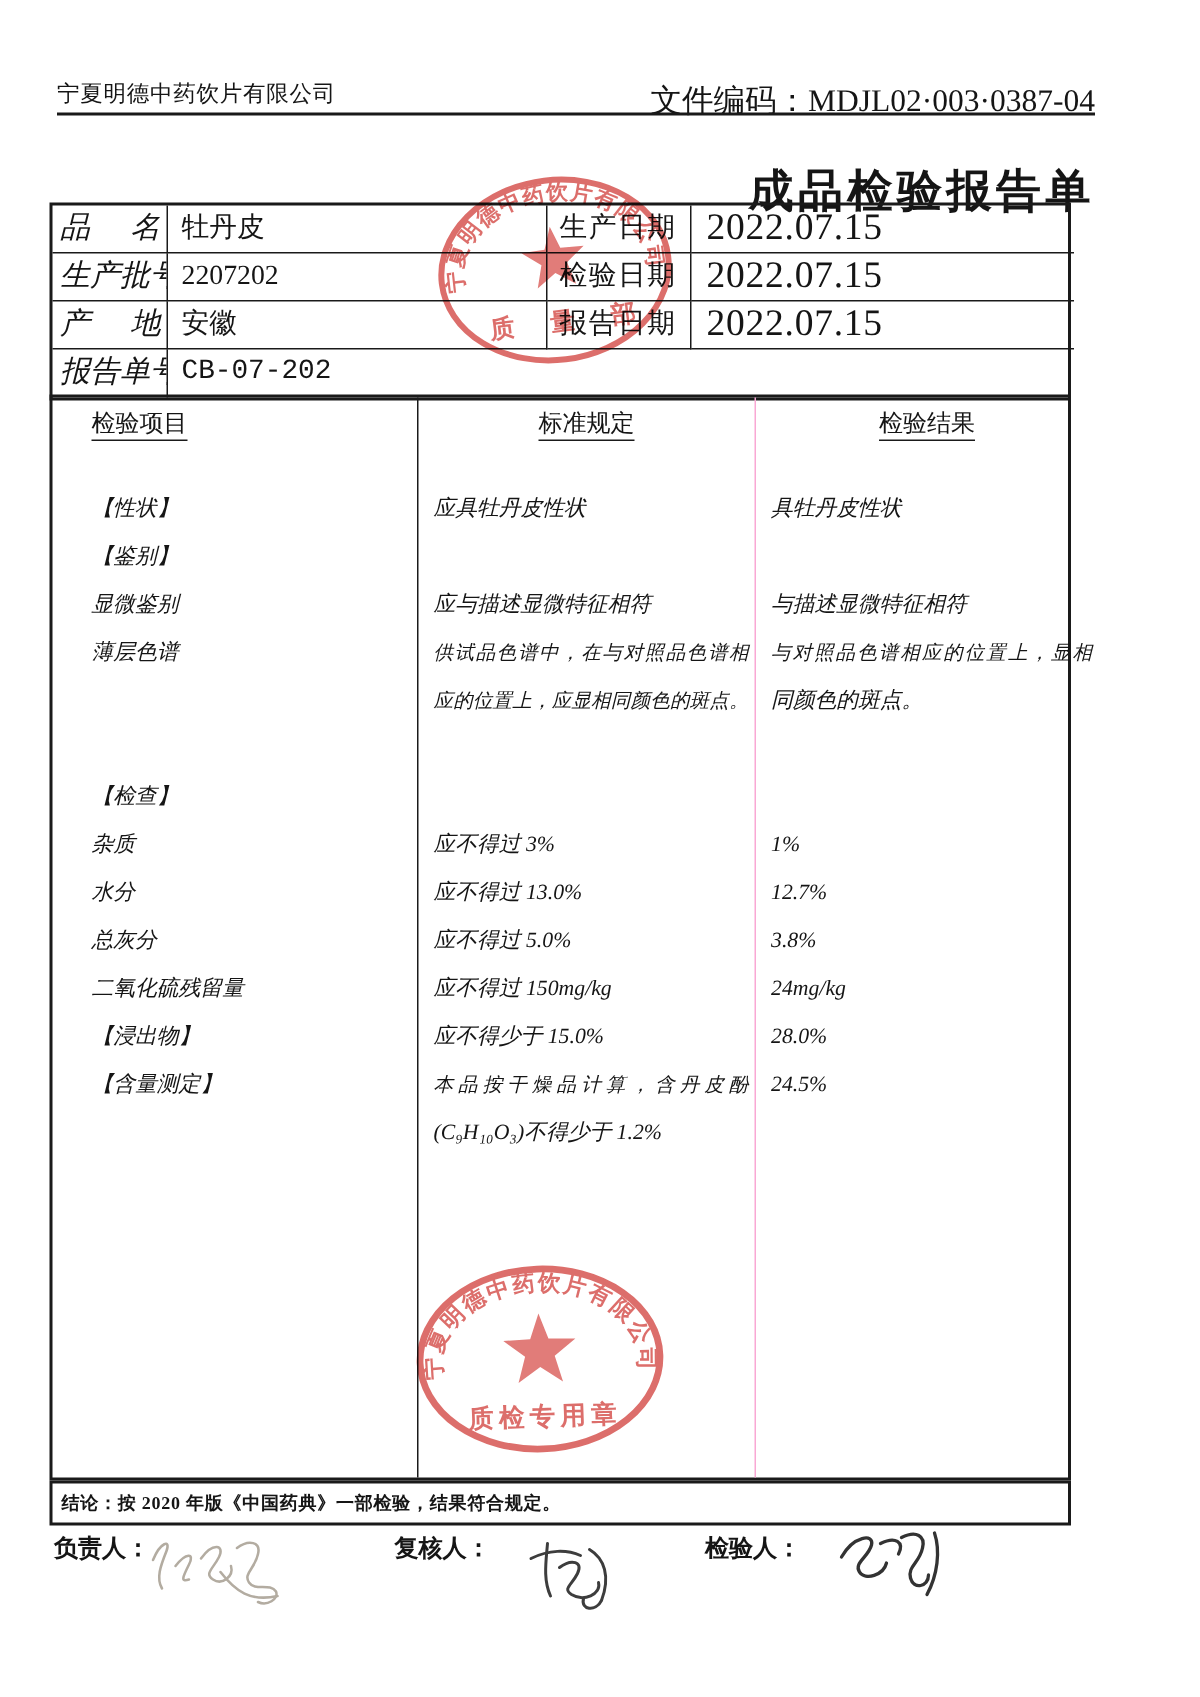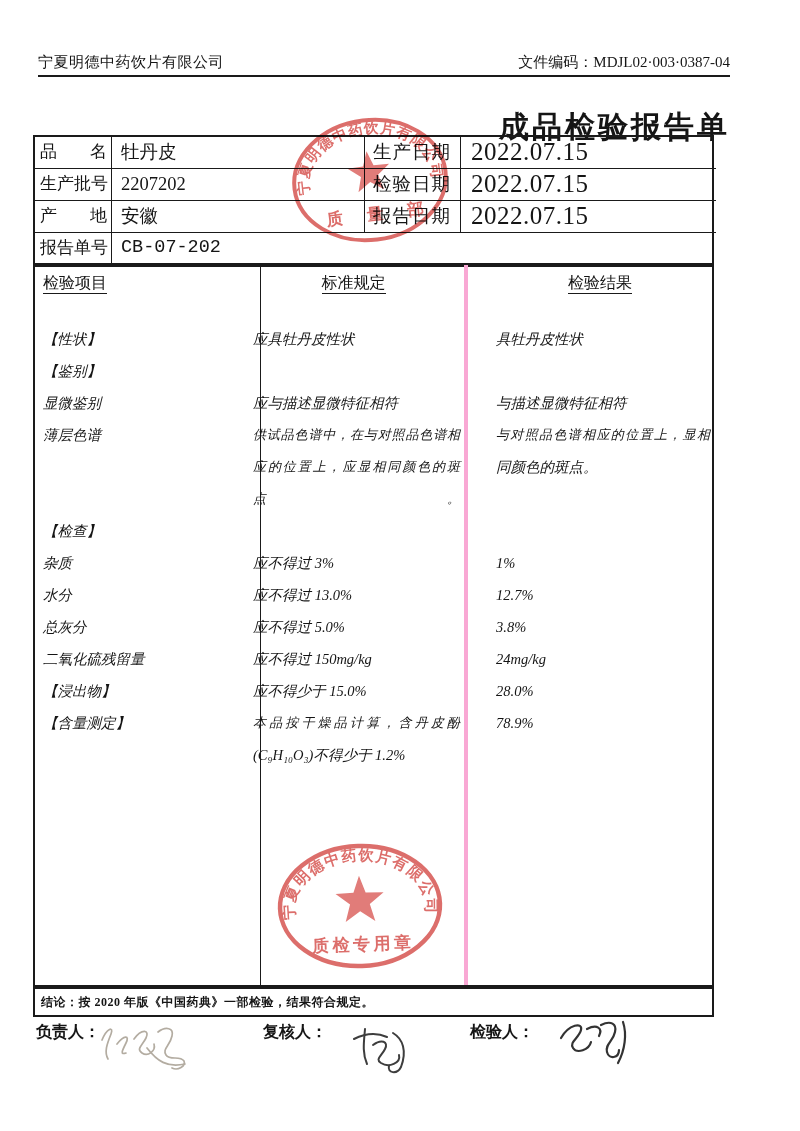--- a/index.html
+++ b/index.html
@@ -6,46 +6,46 @@
   html,body { background:#ffffff; }
   body {
     width:800px; height:1131px; position:relative;
     font-family:"Liberation Serif","DejaVu Serif",serif;
     color:#151515; overflow:hidden;
   }
   .abs { position:absolute; }
 
   
   .hdr-company { left:38px; top:53px; font-size:15px; letter-spacing:.5px; }
-  .hdr-code    { top:53px; right:70px; font-size:15px; }
+  .hdr-code    { top:53px; right:70px; font-size:21px; }
   .hdr-rule    { left:38px; top:75px; width:692px; border-top:2px solid #1a1a1a; }
   .doc-title   { left:38px; top:84px; width:692px; text-align:right;
                  font-size:30px; font-weight:bold; letter-spacing:3px;margin-top:23px; }
 
   
   .info-table { left:33px; top:135px; width:681px;
                 display:grid; grid-template-columns:77px 253px 96px 255px;
                 grid-auto-rows:32px; border:2px solid #1a1a1a; }
   .ic { border-right:1px solid #1a1a1a; border-bottom:1px solid #1a1a1a;
         line-height:30px; font-size:18px; white-space:nowrap; overflow:hidden; }
   .ic.lastcol { border-right:none; }
   .ic.lastrow { border-bottom:none; }
   .ic.label { padding:0 4px 4px 5px; text-align:justify; text-align-last:justify;
-              font-size:17px; }
+              font-size:20px;font-style:italic; }
   .ic.value { padding-left:9px; font-size:18.5px; }
   .ic.dlabel{ padding-left:8px; font-size:18.5px; letter-spacing:1px; }
   .ic.dvalue{ padding-left:10px; font-size:25px; letter-spacing:.5px; }
   .ic.span3 { grid-column:2 / 5;font-family:Liberation Mono, monospace; }
 
   
   .main-table { left:33px; top:263px; width:681px; height:724px;
                 border:2px solid #1a1a1a; }
-  .mt-col { position:absolute; top:0; height:100%; }
+  .mt-col { position:absolute; top:0; height:100%;margin-left:18px; }
   .mt-col1 { left:0;    width:226px; border-right:1px solid #1a1a1a; }
-  .mt-col2 { left:208px; width:225px; border-right:4px solid #f9a8d4; }
+  .mt-col2 { left:226px; width:225px; border-right:1px solid #f9a8d4; }
   .mt-col3 { left:451px; width:228px; }
   .mt-header { height:36px; line-height:36px; font-size:16px; white-space:nowrap; }
   .mt-col1 .mt-header { padding-left:8px; }
   .mt-col2 .mt-header, .mt-col3 .mt-header { text-align:center; }
   .mt-header span { border-bottom:1px solid #1a1a1a; padding-bottom:2px; }
   .mt-lines { padding-top:22px; }
   .mt-line { height:32px; line-height:32px; font-size:14.5px; white-space:nowrap;
              overflow:visible;font-style:italic; }
   .mt-col1 .mt-line { padding-left:8px; }
   .mt-col2 .mt-line, .mt-col3 .mt-line { padding-left:10px; }
@@ -143,21 +143,21 @@
       <div class="mt-line">与描述显微特征相符</div>
       <div class="mt-line stretch">与对照品色谱相应的位置上，显相</div>
       <div class="mt-line">同颜色的斑点。</div>
       <div class="mt-line"></div>
       <div class="mt-line"></div>
       <div class="mt-line">1%</div>
       <div class="mt-line">12.7%</div>
       <div class="mt-line">3.8%</div>
       <div class="mt-line">24mg/kg</div>
       <div class="mt-line">28.0%</div>
-      <div class="mt-line">78.9%</div>
+      <div class="mt-line">24.5%</div>
       <div class="mt-line"></div>
     </div>
   </div>
 </div>
 
 <div class="abs conclusion">结论：按 2020 年版《中国药典》一部检验，结果符合规定。</div>
 
 <div class="abs sig-label sig-l1">负责人：</div>
 <div class="abs sig-label sig-l2">复核人：</div>
 <div class="abs sig-label sig-l3">检验人：</div>

